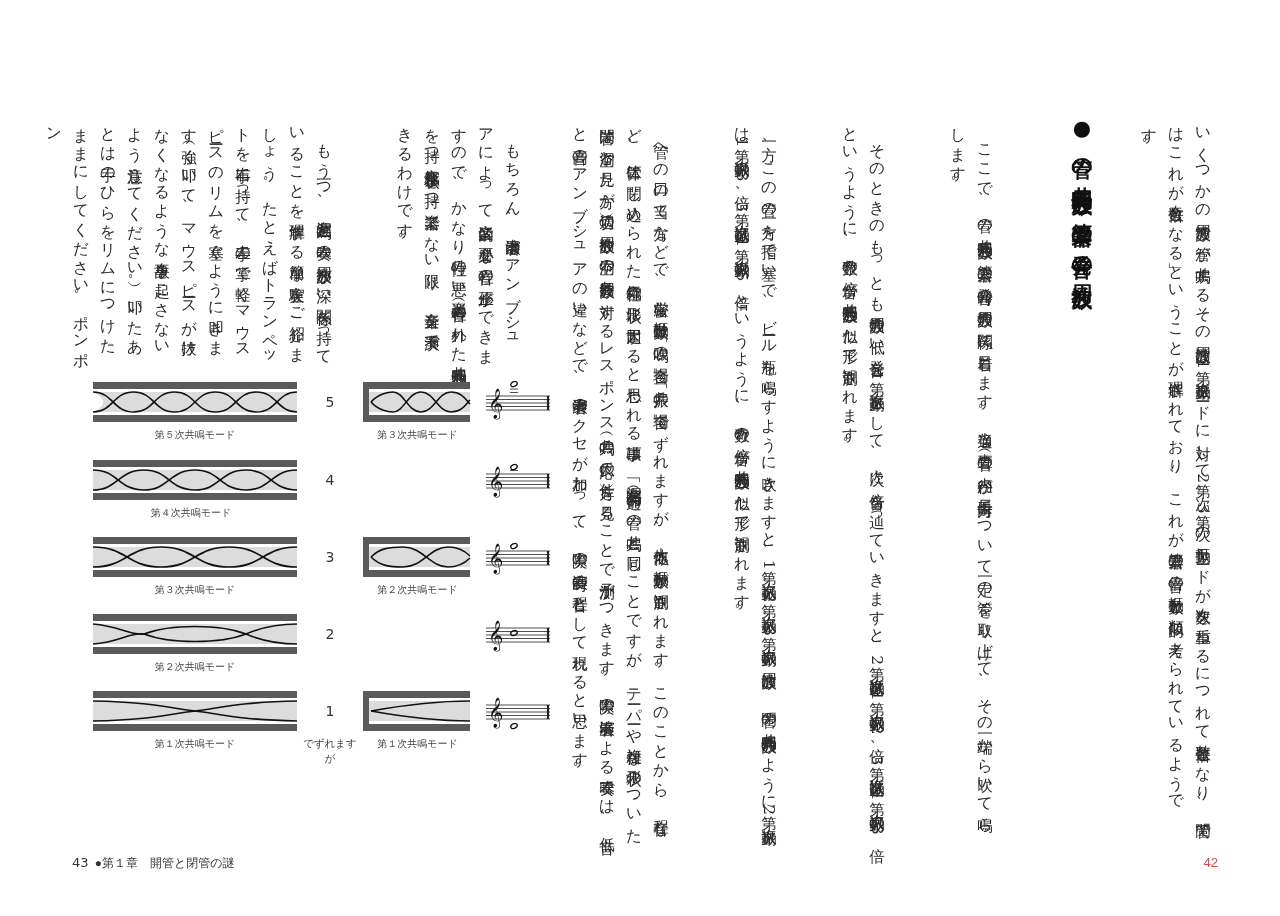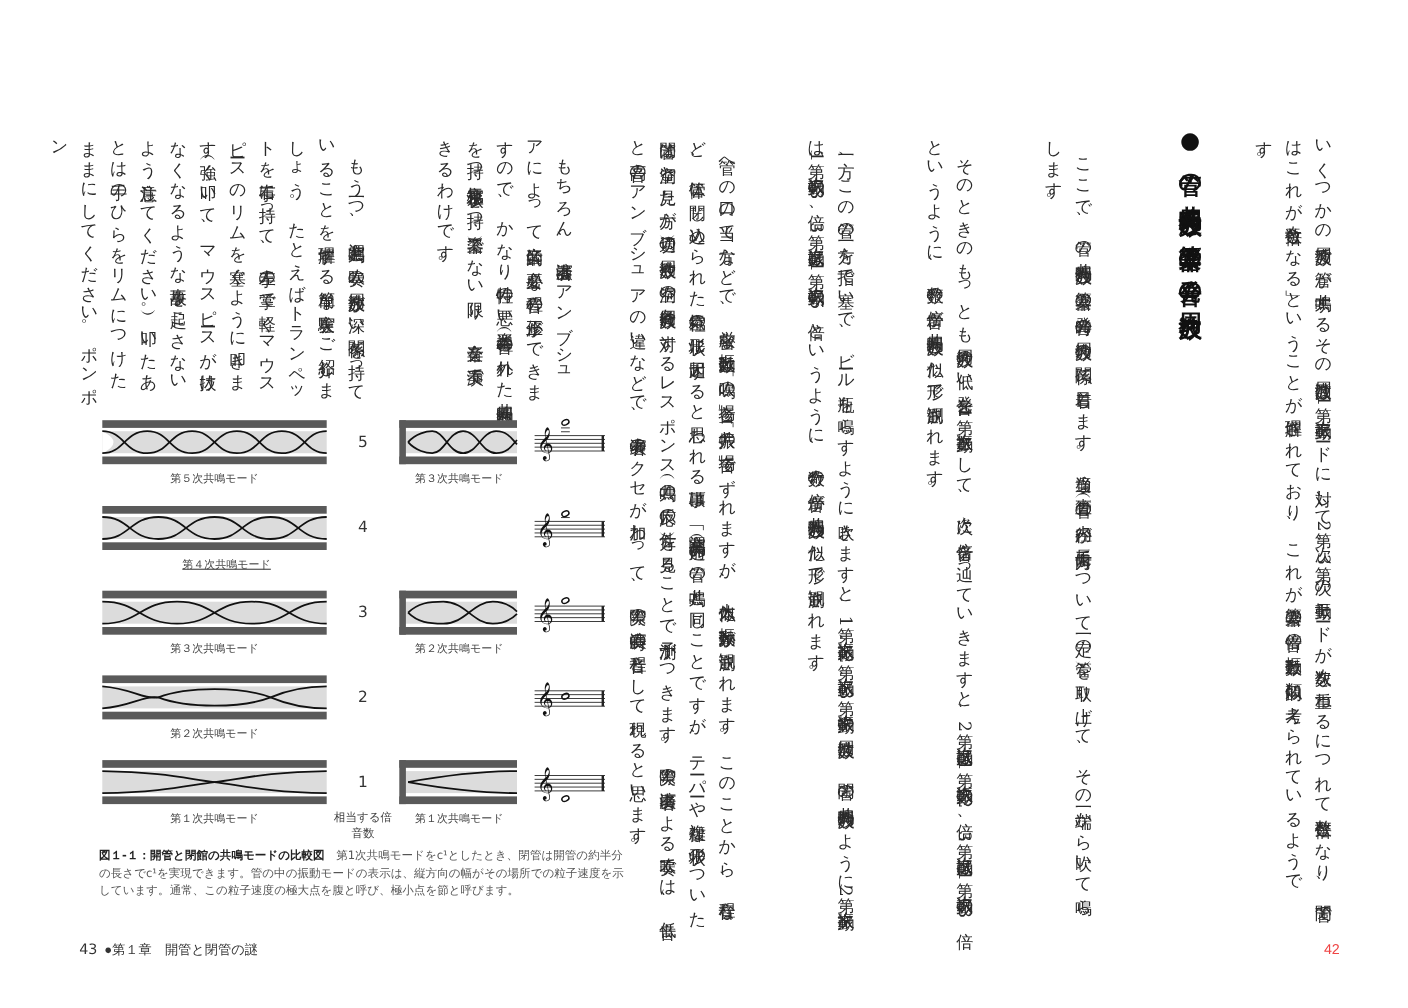--- a/index.html
+++ b/index.html
@@ -228,40 +228,37 @@
           <line x1="396" y1="337.5" x2="460" y2="337.5"></line>
         <line x1="396" y1="341" x2="460" y2="341"></line>
         <line x1="458" y1="327" x2="458" y2="341" stroke-width="2.2"></line>
       </g>
       <text x="398" y="343" font-size="26" fill="#111" font-family="DejaVu Serif, serif">𝄞</text>
       <ellipse cx="424" cy="348" rx="3.4" ry="2.3" fill="none" stroke="#111" stroke-width="1.3" transform="rotate(-25 424 348)"></ellipse>
     </svg>
 
     
     <div class="fig-label" style="left:55px; top:50px; width:100px;">第５次共鳴モード</div>
-    <div class="fig-label" style="left:66px; top:128px; width:100px;text-decoration:underline;">第４次共鳴モード</div>
+    <div class="fig-label" style="left:51px; top:128px; width:100px;">第４次共鳴モード</div>
     <div class="fig-label" style="left:55px; top:205px; width:100px;">第３次共鳴モード</div>
     <div class="fig-label" style="left:55px; top:282px; width:100px;">第２次共鳴モード</div>
     <div class="fig-label" style="left:55px; top:359px; width:100px;">第１次共鳴モード</div>
 
     
     <div class="harm-num" style="left:230px; top:16px;">5</div>
     <div class="harm-num" style="left:230px; top:94px;">4</div>
     <div class="harm-num" style="left:230px; top:171px;">3</div>
     <div class="harm-num" style="left:230px; top:248px;">2</div>
     <div class="harm-num" style="left:230px; top:325px;">1</div>
-    <div class="harm-head" style="left:210px; top:358px;">相当する倍音数</div>
+    <div class="harm-head" style="left:210px; top:358px;">でずれますが</div>
 
     
     <div class="fig-label" style="left:275px; top:50px; width:105px;">第３次共鳴モード</div>
     <div class="fig-label" style="left:275px; top:205px; width:105px;">第２次共鳴モード</div>
     <div class="fig-label" style="left:275px; top:359px; width:105px;">第１次共鳴モード</div>
   </div>
 
-  <div class="caption">
-    <b>図１-１：開管と閉館の共鳴モードの比較図</b><span>　第1次共鳴モードをc¹としたとき、閉管は開管の約半分の長さでc¹を実現できます。管の中の振動モードの表示は、縦方向の幅がその場所での粒子速度を示しています。通常、この粒子速度の極大点を腹と呼び、極小点を節と呼びます。</span>
-  </div>
 
   <div class="footer-left">
     <span class="num">43</span>
     <span class="chap">●第１章　開管と閉管の謎</span>
   </div>
 </div>
 
 </body></html>

